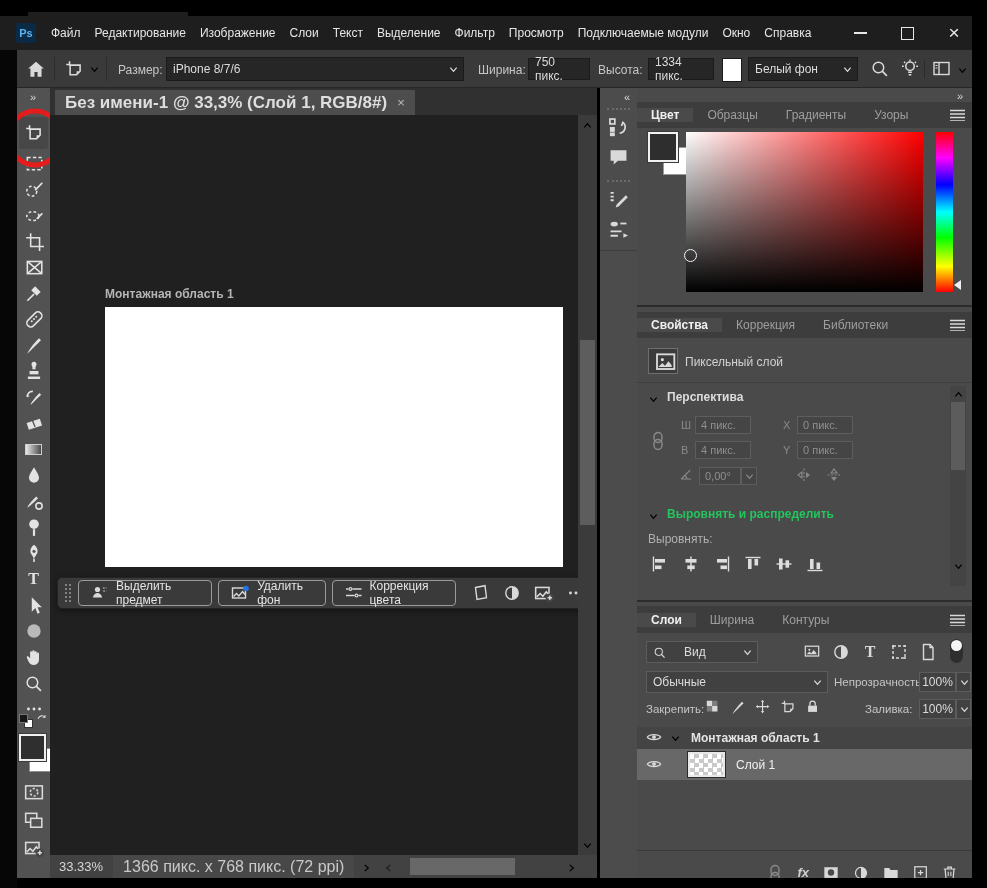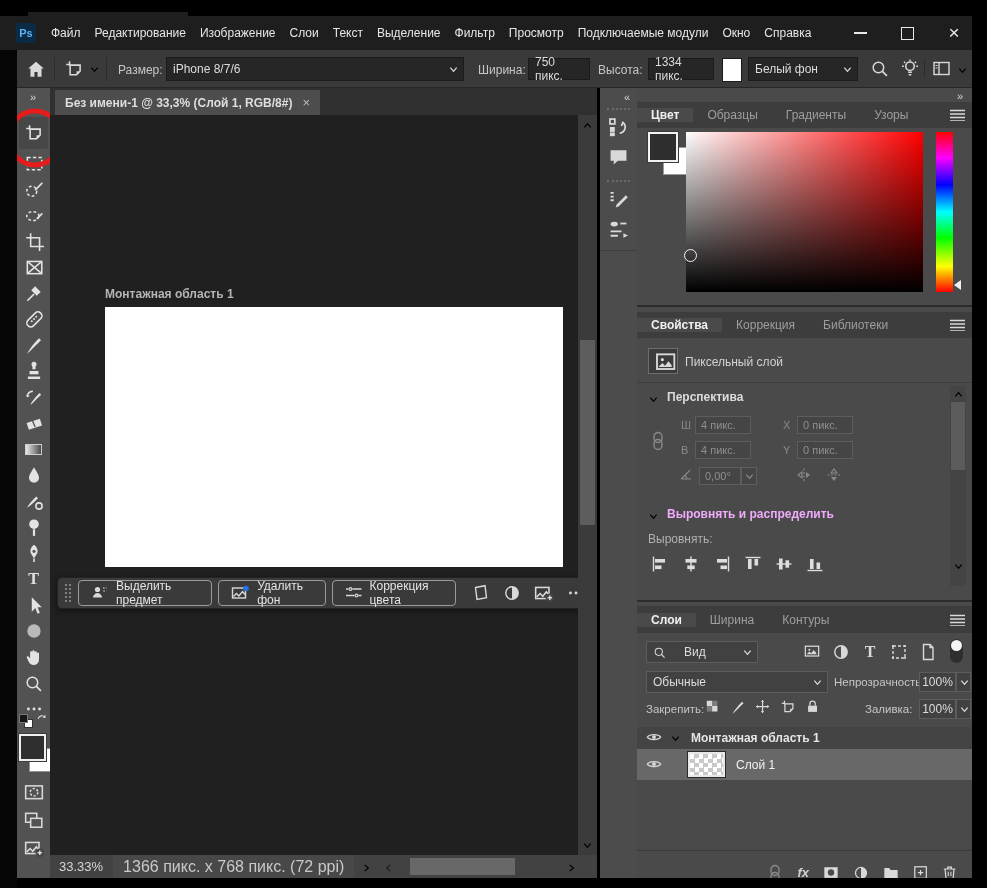--- a/index.html
+++ b/index.html
@@ -309,21 +309,21 @@
       </svg>
     </span>
 </div>
 
 <svg class="abs" style="left:4px;top:106px;" width="62" height="64" viewBox="0 0 62 64">
   <ellipse cx="31" cy="32" rx="26" ry="27" fill="none" stroke="#e41c1c" stroke-width="5"></ellipse>
 </svg>
 
 <div class="abs" style="left:50px;top:88px;width:547px;height:27px;background:#303030;">
   <div class="abs row" style="left:5px;top:2px;height:25px;background:#4d4d4d;padding:0 10px;">
-    <span style="color:#dedede;font-size:12px;font-weight:bold;white-space:nowrap;">Без имени-1 @ 33,3% (Слой 1, RGB/8#)</span>
+    <span style="color:#dedede;font-size:17px;font-weight:bold;white-space:nowrap;">Без имени-1 @ 33,3% (Слой 1, RGB/8#)</span>
     <span style="color:#bdbdbd;font-size:13px;margin-left:10px;">×</span>
   </div>
 </div>
 
 <div class="abs" style="left:50px;top:115px;width:528px;height:740px;background:#202020;">
   <div class="abs" style="left:55px;top:172px;color:#b5b5b5;font-size:12px;font-weight:bold;">Монтажная область 1</div>
   <div class="abs" style="left:55px;top:192px;width:458px;height:260px;background:#ffffff;"></div>
 
   <div class="abs row" style="left:7px;top:462px;width:536px;height:32px;background:#3a3a3a;border:1px solid #232323;border-radius:5px;box-sizing:border-box;padding:0 6px;gap:6px;box-shadow:0 2px 6px rgba(0,0,0,.45);">
     <span class="ico" style="width:8px;height:20px;">
@@ -594,21 +594,21 @@
             <path d="M6 7l3-4 3 4z" fill="none" stroke="currentColor" stroke-width="1.1"></path>
             <path d="M6 11l3 4 3-4z" fill="currentColor"></path>
           </svg>
         </span>
 
       <span class="chev abs" style="left:12px;top:174px;">
           <svg width="9" height="9" viewBox="0 0 10 10">
             <path d="M1.5 3l3.5 4 3.5-4" fill="none" stroke="currentColor" stroke-width="1.4"></path>
           </svg>
         </span>
-      <span class="abs" style="left:30px;top:169px;color:#f0abfc;font-size:12px;font-weight:bold;">Выровнять и распределить</span>
+      <span class="abs" style="left:30px;top:169px;color:#22c55e;font-size:12px;font-weight:bold;">Выровнять и распределить</span>
       <span class="abs" style="left:11px;top:194px;color:#b0b0b0;font-size:12px;">Выровнять:</span>
       <div id="align-icons" class="abs row" style="left:11px;top:214px;gap:7px;">
           <span class="aligni">
             <svg width="18" height="18" viewBox="0 0 18 18">
               <path d="M2.5 1.5v15" stroke="currentColor" stroke-width="1.4"></path>
               <rect x="4" y="4" width="10" height="3.6" fill="currentColor"></rect>
               <rect x="4" y="10.5" width="6.5" height="3.6" fill="currentColor"></rect>
             </svg>
           </span>
           <span class="aligni">

